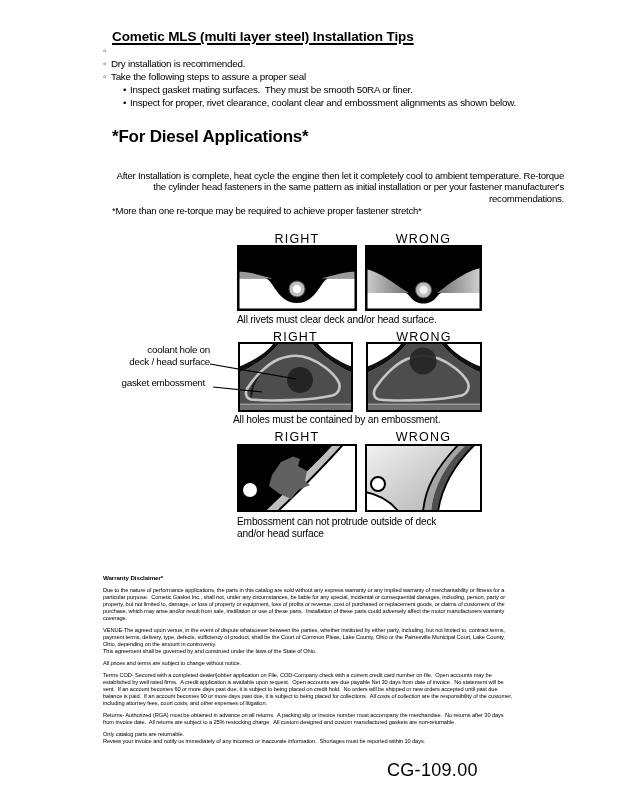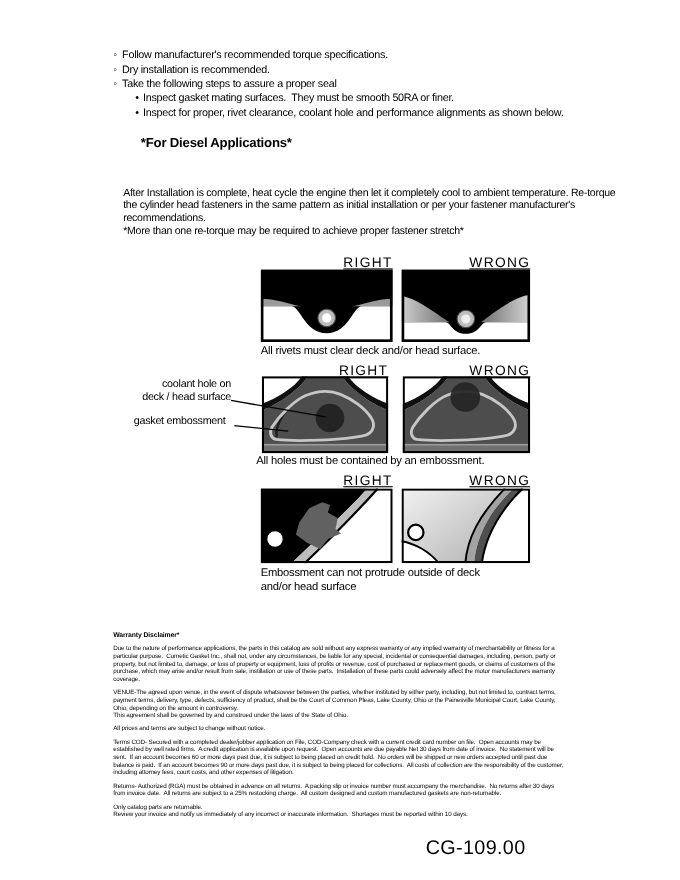--- a/index.html
+++ b/index.html
@@ -22,27 +22,27 @@
   }
   
   #bullets{left:103px;top:44px;width:470px;list-style:none;margin:0;padding:0;
     font-size:9.8px;line-height:13px;letter-spacing:-0.25px;}
   #bullets li{display:flex;margin:0;padding:0;}
   #bullets li.sub{padding-left:20px;}
   .mk{flex:0 0 8px;width:8px;}
   li.sub .mk{flex:0 0 7px;width:7px;}
   .bt{white-space:pre-wrap;}
   
-  #diesel-h{left:128px;top:113px;font-size:12px;font-weight:bold;letter-spacing:-0.2px;}
+  #diesel-h{left:112px;top:113px;font-size:17px;font-weight:bold;letter-spacing:-0.2px;}
   .para{left:112px;width:452px;font-size:9.6px;line-height:11.4px;letter-spacing:-0.25px;margin:0;white-space:pre-wrap;}
   #para1{top:133px;}
-  #para2{top:170px;}
+  #para2{top:170px;text-align:right;}
   #note{top:205px;}
   
-  .dlabel{font-size:12.5px;letter-spacing:1.2px;text-align:right;text-decoration:underline;}
+  .dlabel{font-size:12.5px;letter-spacing:1.2px;text-align:center;}
   .dcaption{font-size:10.2px;letter-spacing:-0.2px;white-space:pre-line;line-height:11.5px;}
   #r1-lab-right{left:237px;top:232px;width:120px;}
   #r1-lab-wrong{left:365px;top:232px;width:117px;}
   #r2-lab-right{left:238px;top:330px;width:115px;}
   #r2-lab-wrong{left:366px;top:330px;width:116px;}
   #r3-lab-right{left:237px;top:430px;width:120px;}
   #r3-lab-wrong{left:365px;top:430px;width:117px;}
   #r1-cap{left:237px;top:314px;width:300px;}
   #r2-cap{left:233px;top:414px;width:300px;}
   #r3-cap{left:237px;top:516px;width:300px;}
@@ -64,41 +64,41 @@
   #disclaimer h3{font-size:6.2px;margin:0 0 6px 0;letter-spacing:-0.1px;}
   #disclaimer p{font-size:5.7px;line-height:7px;letter-spacing:-0.1px;margin:0 0 5px 0;white-space:pre-wrap;}
   
   #footer-code{left:387px;top:760px;font-size:18px;letter-spacing:0.3px;}
 </style>
 </head>
 <body>
 
 <div id="page">
 
+  <h1 id="title" class="abs">Cometic MLS (multi layer steel) Installation Tips</h1>
 
   <ul id="bullets" class="abs">
     <li>
         <span class="mk">◦</span>
-        <span class="bt">Follow manufacturer's recommended torque specifications.</span>
       </li>
     <li>
         <span class="mk">◦</span>
         <span class="bt">Dry installation is recommended.</span>
       </li>
     <li>
         <span class="mk">◦</span>
         <span class="bt">Take the following steps to assure a proper seal</span>
       </li>
     <li class="sub">
         <span class="mk">•</span>
         <span class="bt">Inspect gasket mating surfaces.  They must be smooth 50RA or finer.</span>
       </li>
     <li class="sub">
         <span class="mk">•</span>
-        <span class="bt">Inspect for proper, rivet clearance, coolant hole and performance alignments as shown below.</span>
+        <span class="bt">Inspect for proper, rivet clearance, coolant clear and embossment alignments as shown below.</span>
       </li>
   </ul>
 
   <h2 id="diesel-h" class="abs">*For Diesel Applications*</h2>
   <p id="para2" class="abs para">After Installation is complete, heat cycle the engine then let it completely cool to ambient temperature. Re-torque the cylinder head fasteners in the same pattern as initial installation or per your fastener manufacturer's recommendations.</p>
   <p id="note" class="abs para">*More than one re-torque may be required to achieve proper fastener stretch*</p>
 
   <div id="r1-lab-right" class="abs dlabel">RIGHT</div>
   <div id="r1-lab-wrong" class="abs dlabel">WRONG</div>
 

